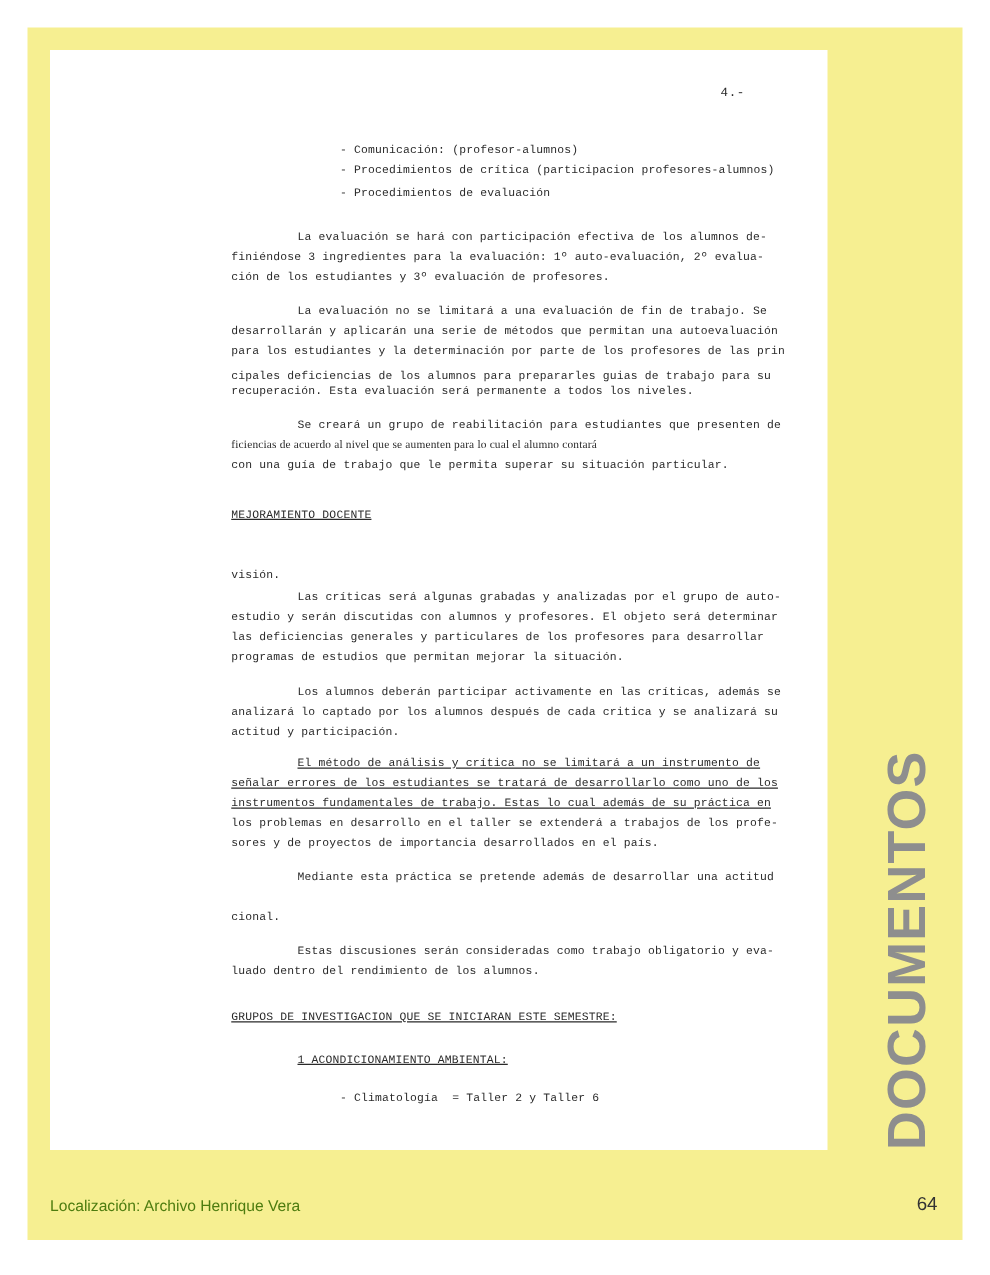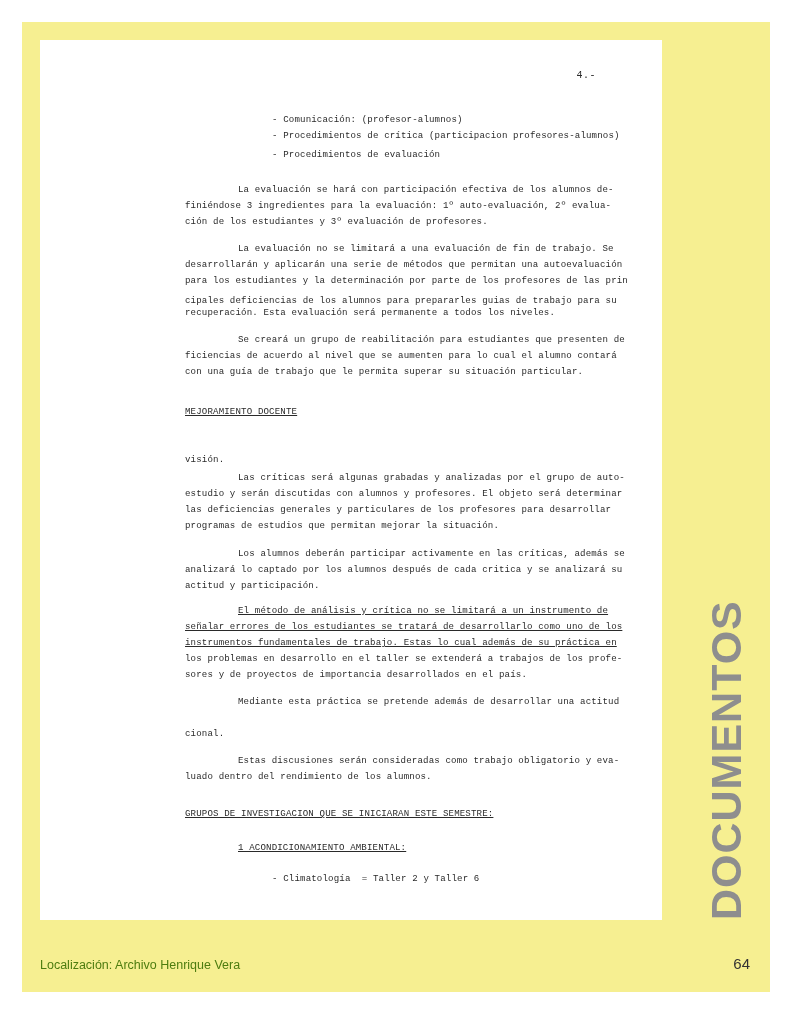--- a/index.html
+++ b/index.html
@@ -116,21 +116,21 @@
         <div class="ln" style="left: 232px; top: 107px;">- Procedimientos de evaluación</div>
         <div class="ln" style="left: 198px; top: 142px;">La evaluación se hará con participación efectiva de los alumnos de-</div>
         <div class="ln" style="left: 145px; top: 158px;">finiéndose 3 ingredientes para la evaluación: 1º auto-evaluación, 2º evalua-</div>
         <div class="ln" style="left: 145px; top: 174px;">ción de los estudiantes y 3º evaluación de profesores.</div>
         <div class="ln" style="left: 198px; top: 201px;">La evaluación no se limitará a una evaluación de fin de trabajo. Se</div>
         <div class="ln" style="left: 145px; top: 217px;">desarrollarán y aplicarán una serie de métodos que permitan una autoevaluación</div>
         <div class="ln" style="left: 145px; top: 233px;">para los estudiantes y la determinación por parte de los profesores de las prin</div>
         <div class="ln" style="left: 145px; top: 253px;">cipales deficiencias de los alumnos para prepararles guias de trabajo para su</div>
         <div class="ln" style="left: 145px; top: 265px;">recuperación. Esta evaluación será permanente a todos los niveles.</div>
         <div class="ln" style="left: 198px; top: 292px;">Se creará un grupo de reabilitación para estudiantes que presenten de</div>
-        <div class="ln" style="left: 145px; top: 308px;">ficiencias de acuerdo al nivel que se aumenten para lo cual el alumno contará</div>
+        <div class="ln" style="left: 145px; top: 308px; font-family: Liberation Serif, serif;">ficiencias de acuerdo al nivel que se aumenten para lo cual el alumno contará</div>
         <div class="ln" style="left: 145px; top: 324px;">con una guía de trabajo que le permita superar su situación particular.</div>
         <div class="ln u" style="left: 145px; top: 364px;">MEJORAMIENTO DOCENTE</div>
         <div class="ln" style="left: 145px; top: 412px;">visión.</div>
         <div class="ln" style="left: 198px; top: 430px;">Las críticas será algunas grabadas y analizadas por el grupo de auto-</div>
         <div class="ln" style="left: 145px; top: 446px;">estudio y serán discutidas con alumnos y profesores. El objeto será determinar</div>
         <div class="ln" style="left: 145px; top: 462px;">las deficiencias generales y particulares de los profesores para desarrollar</div>
         <div class="ln" style="left: 145px; top: 478px;">programas de estudios que permitan mejorar la situación.</div>
         <div class="ln" style="left: 198px; top: 506px;">Los alumnos deberán participar activamente en las críticas, además se</div>
         <div class="ln" style="left: 145px; top: 522px;">analizará lo captado por los alumnos después de cada critica y se analizará su</div>
         <div class="ln" style="left: 145px; top: 538px;">actitud y participación.</div>

